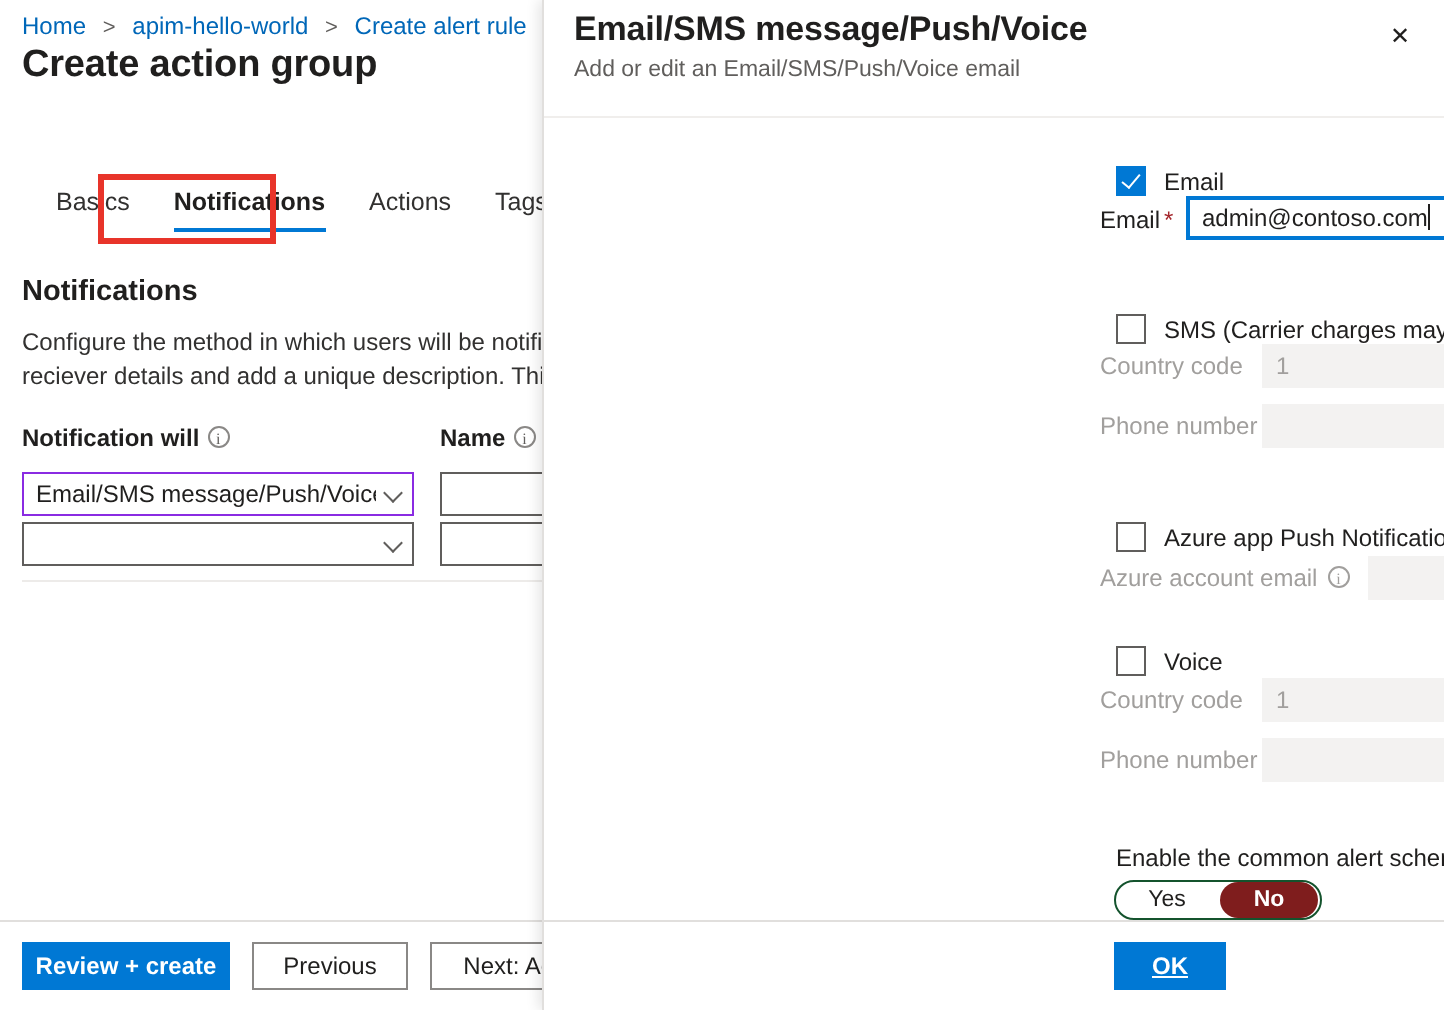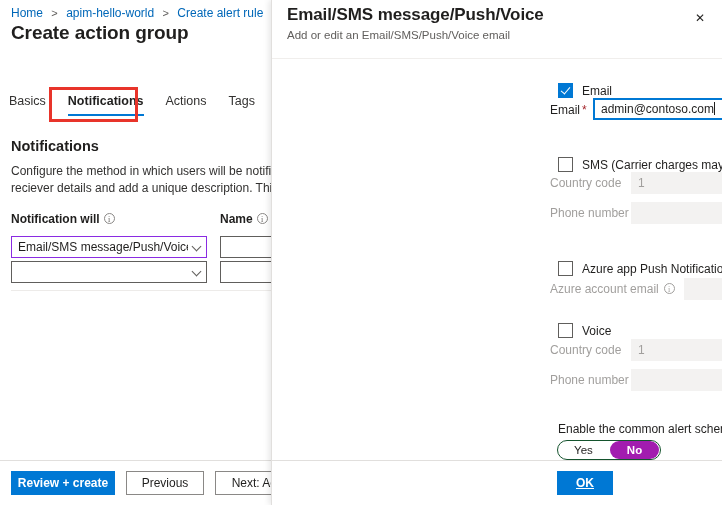--- a/index.html
+++ b/index.html
@@ -50,21 +50,21 @@
     font-size: 19px;
     font-weight: bold;
     color: #201f1e;
     letter-spacing: -0.1px;
     white-space: nowrap;
   }
 
   
   #tabbar {
     position: absolute;
-    left: 9px; top: 92px;
+    left: 28px; top: 92px;
     display: flex;
     align-items: center;
     white-space: nowrap;
   }
   .tab {
     font-size: 12.5px;
     color: #323130;
     padding: 0 11px;
     position: relative;
     line-height: 18px;
@@ -410,21 +410,21 @@
     flex: 1;
     text-align: center;
     font-size: 11.5px;
     line-height: 18px;
     height: 18px;
     color: #201f1e;
     border-radius: 9px;
     margin: 0 1px;
   }
   .toggle-opt.selected {
-    background: #a21caf;
+    background: #7f1d1d;
     color: #ffffff;
     font-weight: bold;
   }
 
   #panel-footer-divider {
     position: absolute;
     left: 0; top: 460px;
     width: 451px; height: 1px;
     background: #e1dfdd;
   }

